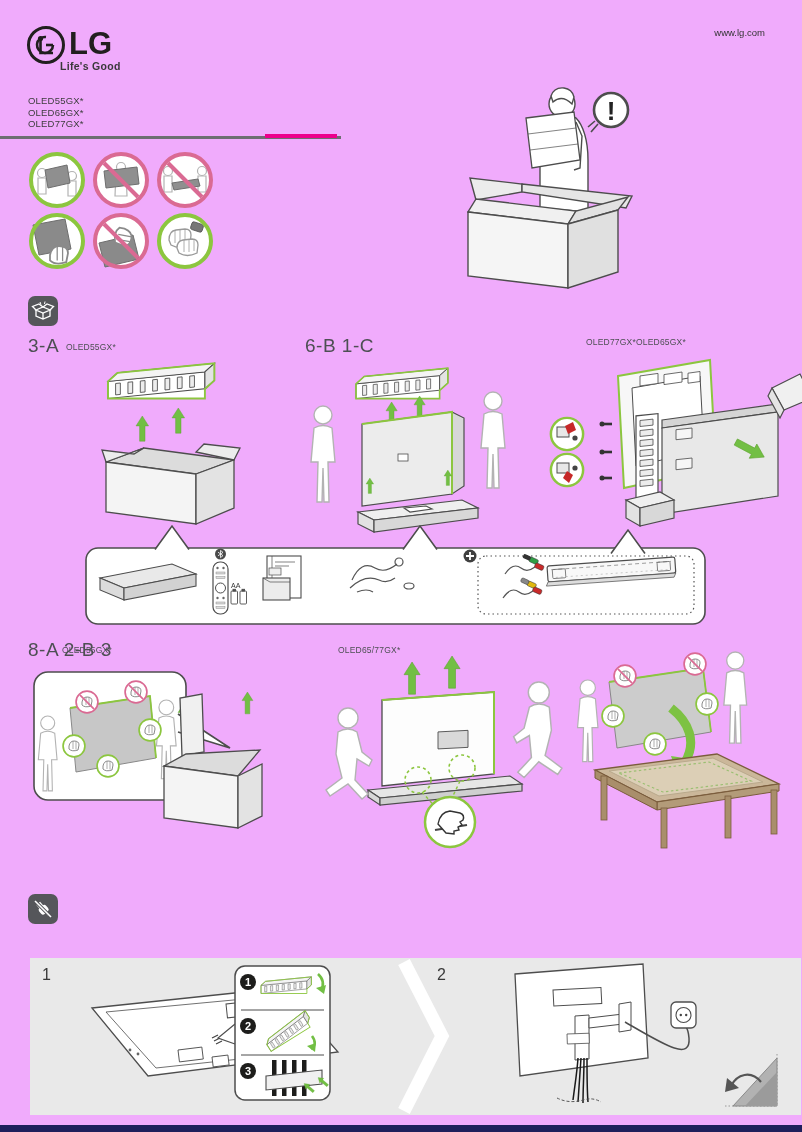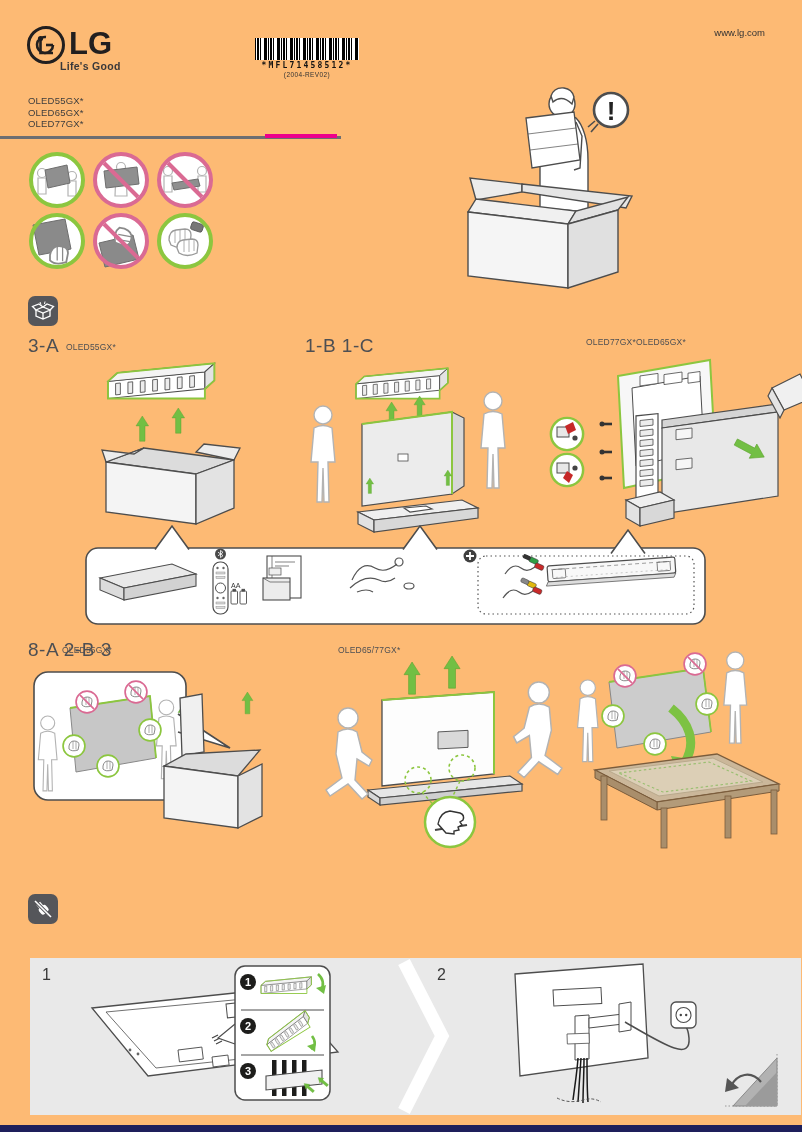--- a/index.html
+++ b/index.html
@@ -1,17 +1,17 @@
 <!DOCTYPE html>
 <html><head>
 <meta charset="utf-8">
 <style>
   *{margin:0;padding:0;box-sizing:border-box}
   html,body{width:802px;height:1132px;background:#fff;font-family:"Liberation Sans",sans-serif}
-  .page{position:relative;width:802px;height:1132px;background:#fdba74;overflow:hidden}
+  .page{position:relative;width:802px;height:1132px;background:#f0abfc;overflow:hidden}
   .abs{position:absolute}
   svg{display:block;overflow:visible}
   
   .lg-word{font-size:31px;font-weight:bold;color:#221f1f;letter-spacing:0px}
   .tagline{font-size:10.5px;font-weight:bold;color:#39383a;letter-spacing:0.3px}
   .website{font-size:9.5px;color:#333}
   .barcode{width:104px;height:22px;background:repeating-linear-gradient(90deg,#000 0 1px,#fff 1px 2px,#000 2px 4px,#fff 4px 5px,#000 5px 6px,#fff 6px 9px,#000 9px 12px,#fff 12px 13px)}
   .bc-text{font-family:"DejaVu Sans Mono",monospace;font-size:8px;font-weight:bold;color:#111;letter-spacing:2.2px;text-align:center;margin-top:1px;white-space:nowrap}
   .bc-rev{font-size:6.5px;color:#333;text-align:center;margin-top:1px;letter-spacing:0.4px}
   .model-line{font-size:9.5px;color:#3d3d3d;line-height:11.5px;letter-spacing:0.2px}
@@ -74,25 +74,20 @@
   <svg class="abs" style="left:27px;top:26px" width="38" height="38">
     <circle cx="19" cy="19" r="17.5" fill="none" stroke="#221f1f" stroke-width="3"></circle>
     <circle cx="13.5" cy="12.5" r="2.6" fill="#221f1f"></circle>
     <path d="M13.5,12.5 V27 H26" fill="none" stroke="#221f1f" stroke-width="2.6"></path>
     <path d="M26,19 H19" fill="none" stroke="#221f1f" stroke-width="2.6"></path>
     <path d="M26,19 A8,8 0 1 1 19,11" fill="none" stroke="#221f1f" stroke-width="2.6"></path>
   </svg>
   <div class="abs lg-word" style="left:69px;top:26px">LG</div>
   <div class="abs tagline" style="left:60px;top:60px">Life's Good</div>
 
-  <div class="abs" style="left:255px;top:38px;width:104px">
-    <div class="barcode"></div>
-    <div class="bc-text">*MFL71458512*</div>
-    <div class="bc-rev">(2004-REV02)</div>
-  </div>
 
   <div class="abs website" style="right:37px;top:27px">www.lg.com</div>
 
   <div class="abs" style="left:28px;top:95px">
     <div class="model-line">OLED55GX*</div>
     <div class="model-line">OLED65GX*</div>
     <div class="model-line">OLED77GX*</div>
   </div>
 
   <div class="abs rule-gray" style="left:0;top:136px;width:341px"></div>
@@ -187,21 +182,21 @@
     <svg width="22" height="22">
       <polygon points="4,10 11,7 18,10 11,13" fill="none" stroke="#fff" stroke-width="1.3"></polygon>
       <path d="M4,10 L4,16 L11,19 L18,16 L18,10 M11,13 L11,19" fill="none" stroke="#fff" stroke-width="1.3"></path>
       <path d="M4,10 L0.5,6.5 L7,4 L11,7 M18,10 L21.5,6.5 L15,4 L11,7" fill="none" stroke="#fff" stroke-width="1.3"></path>
       <path d="M8,2 L9,4.5 M13,1.5 L12.5,4" stroke="#fff" stroke-width="1"></path>
     </svg>
   </div>
 
   <div class="abs sec-label" style="left:28px;top:335px">3-A</div>
   <div class="abs small-model" style="left:66px;top:342px">OLED55GX*</div>
-  <div class="abs sec-label" style="left:305px;top:335px">1-B 1-C</div>
+  <div class="abs sec-label" style="left:305px;top:335px">6-B 1-C</div>
   <div class="abs small-model" style="left:586px;top:337px">OLED77GX*OLED65GX*</div>
 
   <svg class="abs" style="left:92px;top:354px" width="210" height="175">
     <use href="#slotbar" transform="translate(16,16) scale(0.95)"></use>
     <use href="#garrow" transform="translate(44,62) scale(0.9)"></use>
     <use href="#garrow" transform="translate(80,54) scale(0.9)"></use>
     <g stroke="#4d4d4d" stroke-width="1.3">
       <polygon points="14,108 52,94 142,106 104,120" fill="#dcdcdc"></polygon>
       <polygon points="14,108 10,96 42,100 52,94" fill="#ececec"></polygon>
       <polygon points="142,106 148,94 112,90 104,98" fill="#ececec"></polygon>

